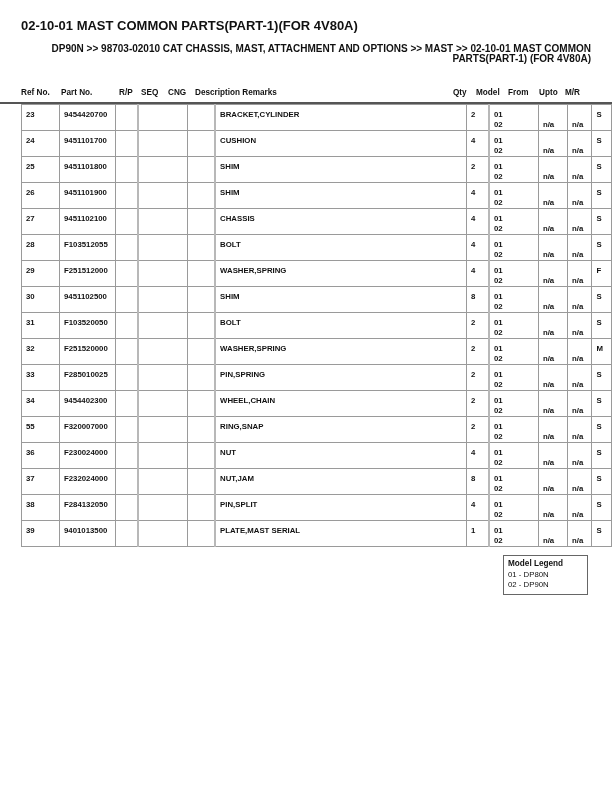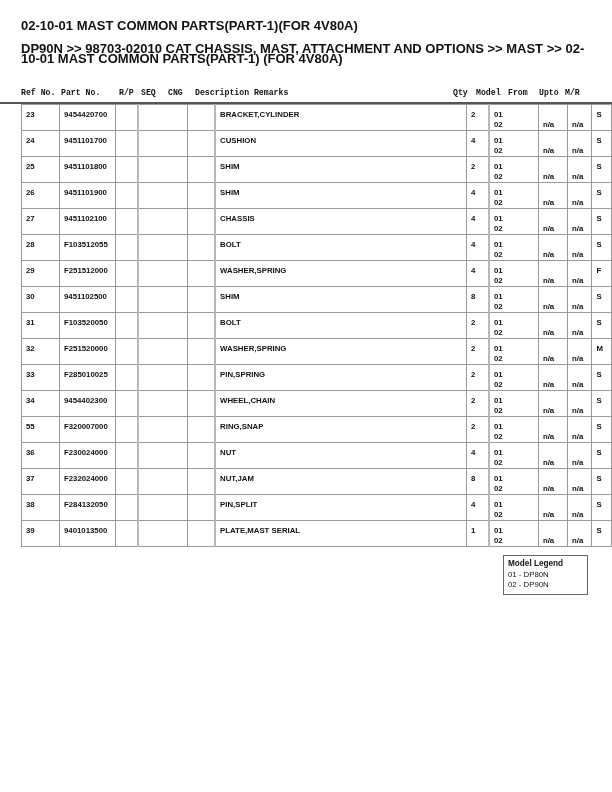--- a/index.html
+++ b/index.html
@@ -1,20 +1,20 @@
 <!DOCTYPE html>
 <html><head>
 <meta charset="utf-8">
 <style>
   html, body { margin: 0; padding: 0; background: #ffffff; }
   body { width: 612px; height: 792px; position: relative; overflow: hidden;
          font-family: "Liberation Sans", sans-serif; color: #111; }
   .title { position: absolute; left: 21px; top: 18px; font-size: 13px; font-weight: bold; letter-spacing: 0; }
-  .breadcrumb { position: absolute; left: 21px; top: 44px; width: 570px; font-size: 13px; font-weight: bold; line-height: 10px; }
-  .hdr { position: absolute; top: 88px; font-size: 8.2px; font-weight: bold; white-space: nowrap; font-family: Liberation Mono, monospace; }
+  .breadcrumb { position: absolute; left: 21px; top: 44px; width: 570px; font-size: 10px; font-weight: bold; line-height: 10px; text-align: right; }
+  .hdr { position: absolute; top: 88px; font-size: 8.2px; font-weight: bold; white-space: nowrap; }
   .hdr-line { position: absolute; left: 0; top: 102px; width: 612px; height: 0; border-top: 2px solid #555; }
   .tbl { position: absolute; left: 21px; top: 104px; border-collapse: collapse; table-layout: fixed; font-weight: bold; }
   .tbl td { border: 1px solid #9a9a9a; padding: 0; vertical-align: top; font-size: 7.8px; height: 25px; position: relative; }
   .tbl td.thick { border-left: 2px solid #b8b8b8; padding-left: 48px; }
   .cell { position: absolute; left: 4px; top: 5px; white-space: nowrap; }
   .model1 { position: absolute; left: 4px; top: 5px; }
   .model2 { position: absolute; left: 4px; top: 15px; }
   .na { position: absolute; left: 4px; top: 15px; }
   .legend { position: absolute; left: 503px; top: 555px; width: 85px; height: 40px; border: 1px solid #666;
             box-sizing: border-box; padding: 3px 4px; font-size: 7.8px; line-height: 10px; }

